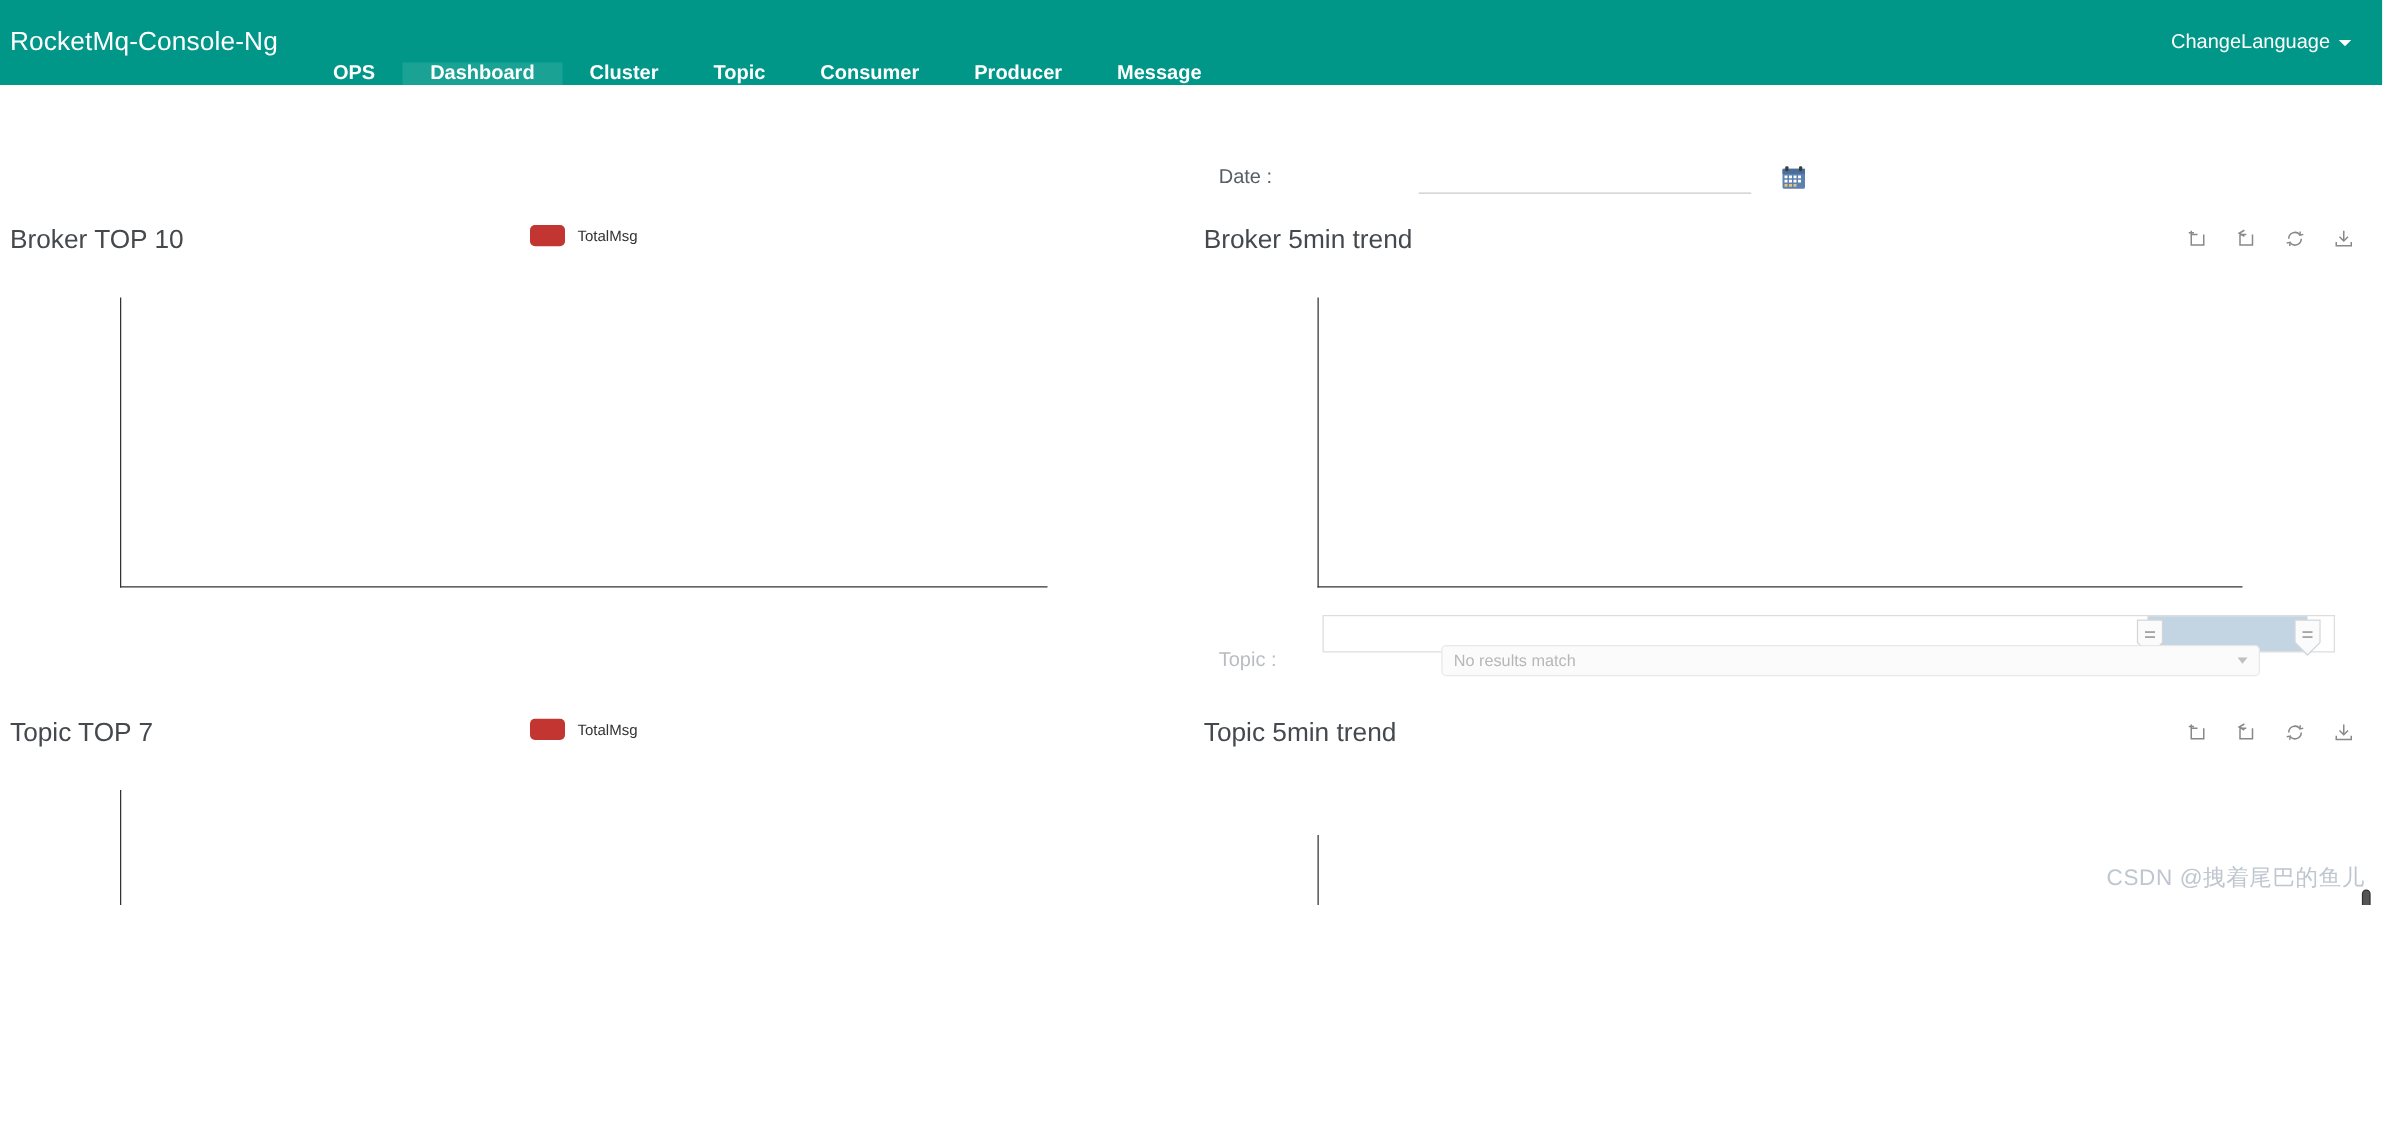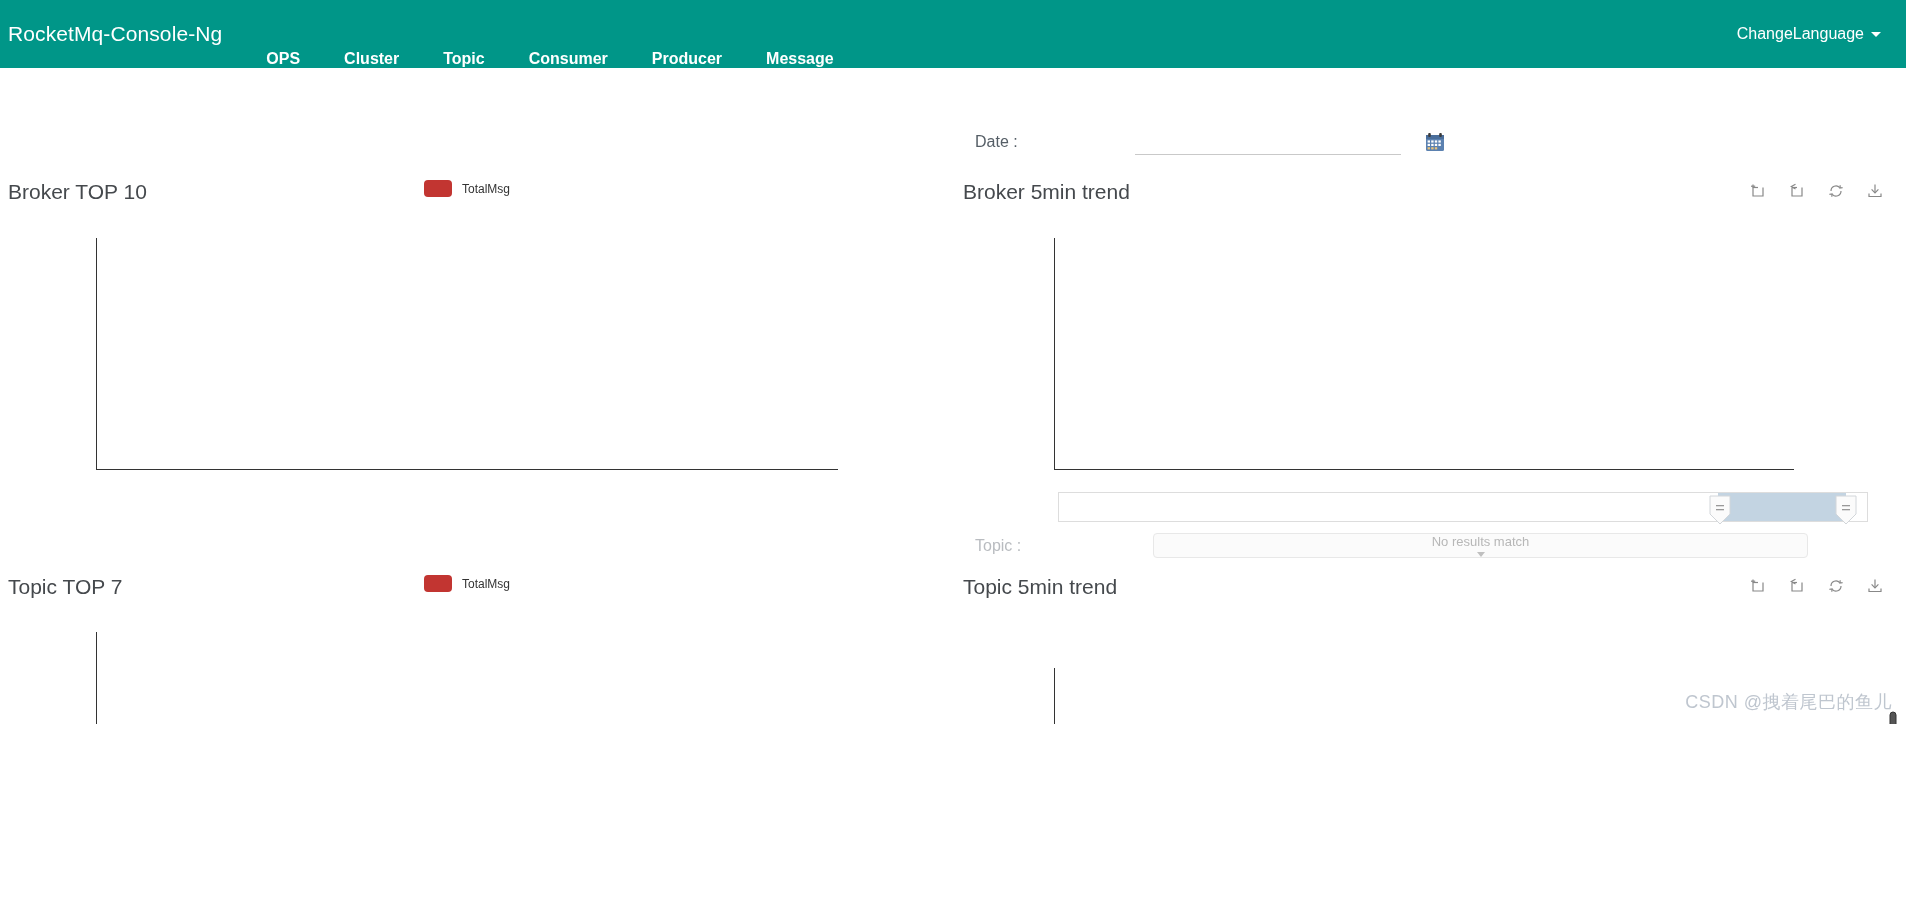--- a/index.html
+++ b/index.html
@@ -220,21 +220,20 @@
     height: 25px;
     box-sizing: border-box;
     border: 1px solid #e8e8e8;
     border-radius: 4px;
     background: #fbfbfb;
     display: flex;
     align-items: center;
     justify-content: space-between;
     padding: 0 9px;
     cursor: pointer;
-    flex-direction: column;
   }
   .topic-select-text {
     font-size: 13px;
     color: #b7b7b7;
     white-space: nowrap;
   }
   .sel-caret {
     width: 0; height: 0;
     border-left: 4px solid transparent;
     border-right: 4px solid transparent;
@@ -277,20 +276,23 @@
   <div class="topbar-shadow"></div>
 
   <nav class="navbar">
     <div class="brand">
       <span>RocketMq-Console-Ng</span>
     </div>
 
     <ul class="nav-items">
       <li class="nav-item">
         <span>OPS</span>
+      </li>
+      <li class="nav-item active">
+        <span>Dashboard</span>
       </li>
       <li class="nav-item">
         <span>Cluster</span>
       </li>
       <li class="nav-item">
         <span>Topic</span>
       </li>
       <li class="nav-item">
         <span>Consumer</span>
       </li>
@@ -398,21 +400,21 @@
     </div>
     <div class="dz-handle" style="left:776px;">
       <svg width="24" height="32" viewBox="0 0 24 32" xmlns="http://www.w3.org/2000/svg">
         <path d="M2 2 H22 V20 L12 30 L2 20 Z" fill="#fbfbfb" stroke="#d2d6da" stroke-width="1"></path>
         <rect x="8" y="11" width="8" height="1.3" fill="#999"></rect>
         <rect x="8" y="15" width="8" height="1.3" fill="#999"></rect>
       </svg>
     </div>
   </div>
 
-  <div class="topic-row" style="left:975px; top:533px;">
+  <div class="topic-row" style="left:975px; top:516px;">
     <span class="topic-label">Topic :</span>
     <div class="topic-select">
       <span class="topic-select-text">No results match</span>
       <span class="sel-caret"></span>
     </div>
   </div>
 
   <div class="panel-title" style="left:8px; top:575px;">Topic TOP 7</div>
 
   <div class="legend" style="left:424px; top:575px;">

